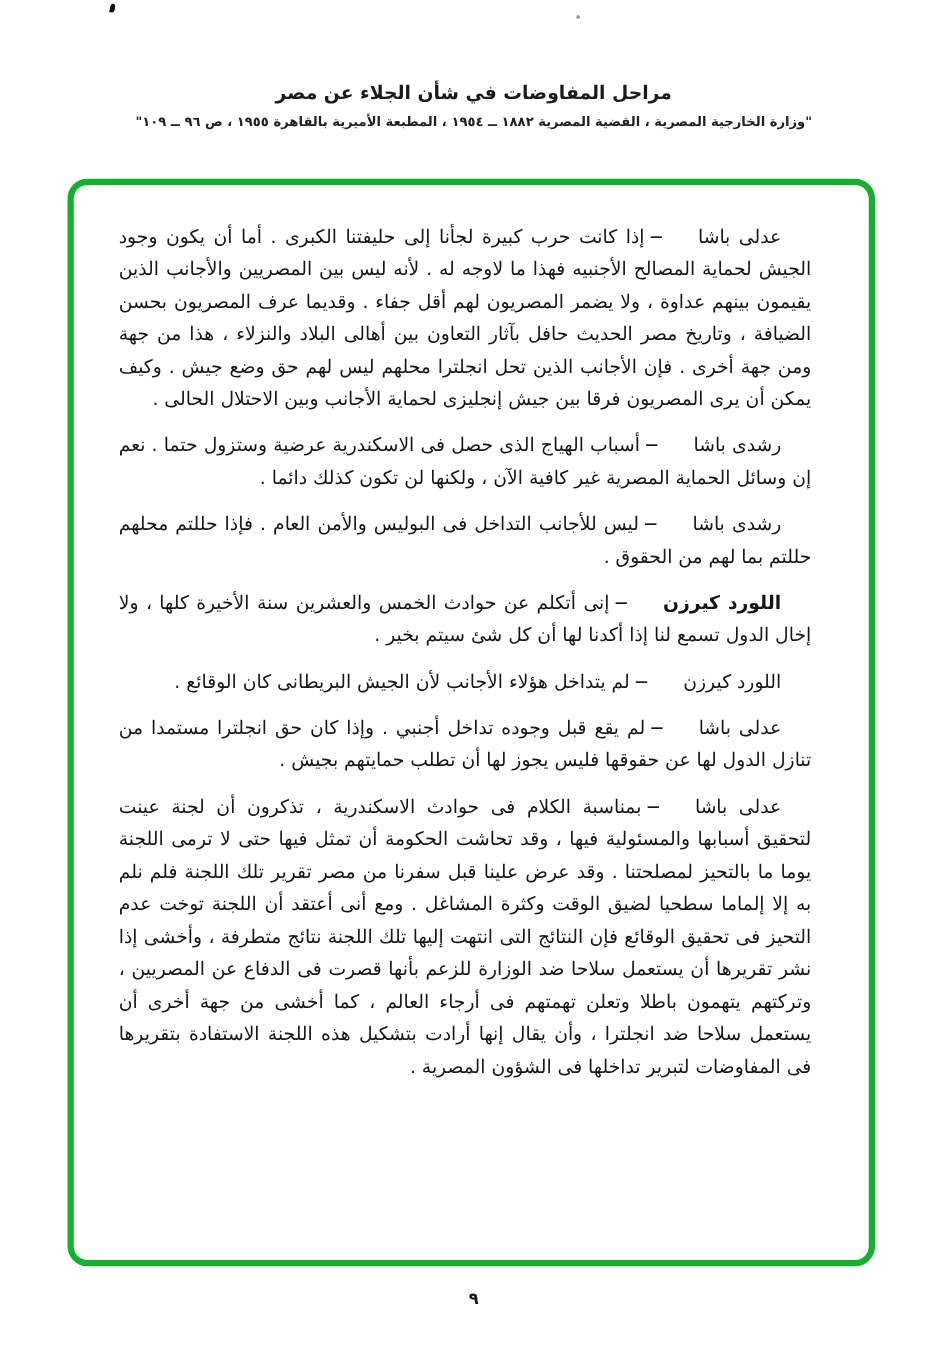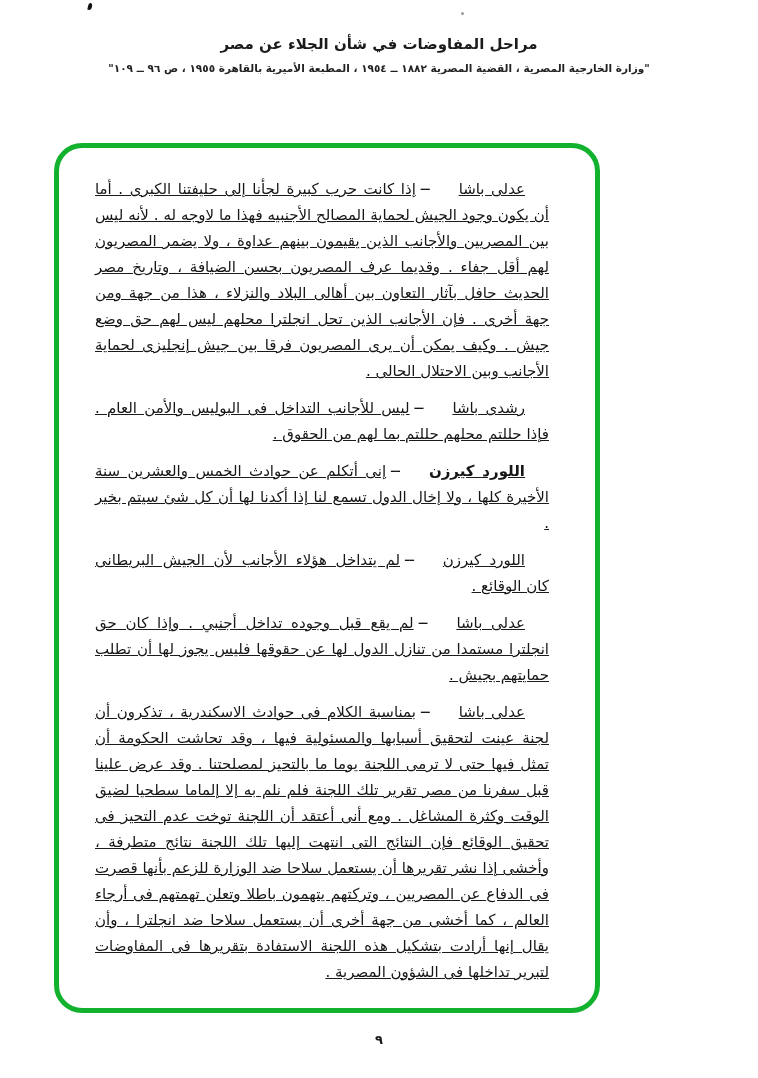--- a/index.html
+++ b/index.html
@@ -22,21 +22,21 @@
     background: #111;
     border-radius: 50% 50% 50% 0;
   }
   .speck-1 { left: 88px; top: 3px; width: 4px; height: 7px; transform: rotate(12deg); }
   .speck-2 { left: 461px; top: 12px; width: 3px; height: 3px; background: #9a9a9a; border-radius: 50%; }
 
   
   .header {
     direction: rtl;
     text-align: center;
-    padding-top: 34px;
+    padding-top: 64px;
   }
   .title {
     font-size: 15px;
     font-weight: bold;
     line-height: 20px;
     margin: 0;
   }
   .subtitle {
     font-size: 15px;
     font-weight: bold;
@@ -49,27 +49,26 @@
     line-height: 14px;
     margin-top: 7px;
     color: #222;
   }
 
   
   .highlight-frame {
     position: absolute;
     left: 54px;
     top: 143px;
-    width: 546px;
+    width: 646px;
     height: 870px;
     box-sizing: border-box;
     border: 5px solid #12b22f;
-    border-radius: 28px;
+    border-radius: 16px;
     background: transparent;
-    text-decoration: underline;
   }
   .frame-content {
     box-sizing: border-box;
     width: 100%;
     height: 100%;
     padding: 28px 46px 10px 36px;
     direction: rtl;
     text-align: justify;
     overflow: hidden;
   }
@@ -110,20 +109,21 @@
 
   <header class="header">
     <h1 class="title">مراحل المفاوضات في شأن الجلاء عن مصر</h1>
     <div class="source">"وزارة الخارجية المصرية ، القضية المصرية ١٨٨٢ ــ ١٩٥٤ ، المطبعة الأميرية بالقاهرة ١٩٥٥ ، ص ٩٦ ــ ١٠٩"</div>
   </header>
 
   <div class="highlight-frame" style="border-color: rgb(18, 178, 47);">
     <div class="frame-content">
   <p class="para"><span class="speaker">عدلى باشا</span><span class="sep">ــ</span><span class="speech">إذا كانت حرب كبيرة لجأنا إلى حليفتنا الكبرى . أما أن يكون وجود الجيش لحماية المصالح الأجنبيه فهذا ما لاوجه له . لأنه ليس بين المصريين والأجانب الذين يقيمون بينهم عداوة ، ولا يضمر المصريون لهم أقل جفاء . وقديما عرف المصريون بحسن الضيافة ، وتاريخ مصر الحديث حافل بآثار التعاون بين أهالى البلاد والنزلاء ، هذا من جهة ومن جهة أخرى . فإن الأجانب الذين تحل انجلترا محلهم ليس لهم حق وضع جيش . وكيف يمكن أن يرى المصريون فرقا بين جيش إنجليزى لحماية الأجانب وبين الاحتلال الحالى .</span></p>
 
+  <p class="para"><span class="speaker">رشدى باشا</span><span class="sep">ــ</span><span class="speech">أسباب الهياج الذى حصل فى الاسكندرية عرضية وستزول حتما . نعم إن وسائل الحماية المصرية غير كافية الآن ، ولكنها لن تكون كذلك دائما .</span></p>
 
 
   <p class="para"><span class="speaker">رشدى باشا</span><span class="sep">ــ</span><span class="speech">ليس للأجانب التداخل فى البوليس والأمن العام . فإذا حللتم محلهم حللتم بما لهم من الحقوق .</span></p>
 
   <p class="para bold-speaker"><span class="speaker">اللورد كيرزن</span><span class="sep">ــ</span><span class="speech">إنى أتكلم عن حوادث الخمس والعشرين سنة الأخيرة كلها ، ولا إخال الدول تسمع لنا إذا أكدنا لها أن كل شئ سيتم بخير .</span></p>
 
   <p class="para"><span class="speaker">اللورد كيرزن</span><span class="sep">ــ</span><span class="speech">لم يتداخل هؤلاء الأجانب لأن الجيش البريطانى كان الوقائع .</span></p>
 
   <p class="para"><span class="speaker">عدلى باشا</span><span class="sep">ــ</span><span class="speech">لم يقع قبل وجوده تداخل أجنبي . وإذا كان حق انجلترا مستمدا من تنازل الدول لها عن حقوقها فليس يجوز لها أن تطلب حمايتهم بجيش .</span></p>
 

